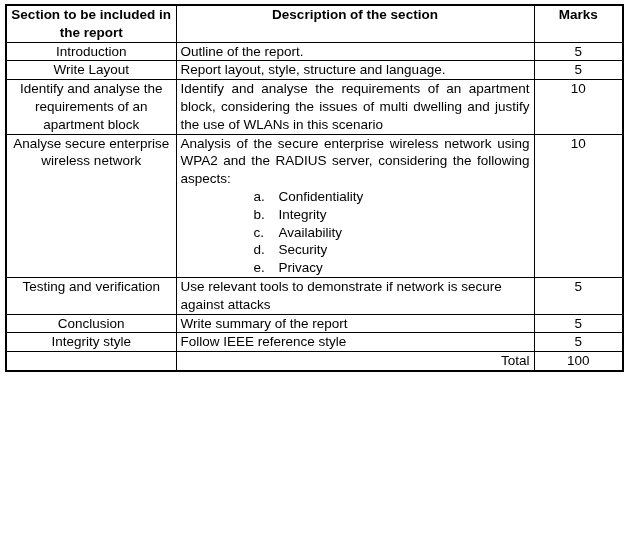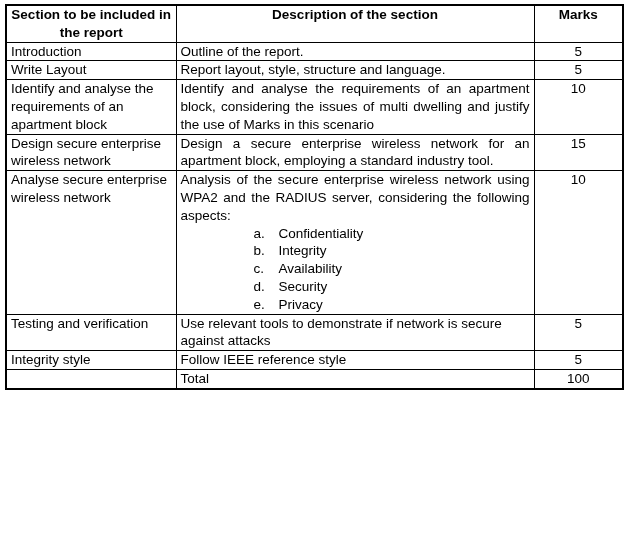--- a/index.html
+++ b/index.html
@@ -28,37 +28,37 @@
     word-wrap: break-word;
   }
   th {
     font-weight: bold;
     text-align: center;
     padding: 0 1px;
   }
   col.c-section { width: 170px; }
   col.c-desc    { width: 358px; }
   col.c-marks   { width: 89px;  }
-  td.section-cell { text-align: left; }
+  td.section-cell { text-align: center; }
   td.marks-cell   { text-align: center; }
   .desc-text.justify { text-align: justify; }
   ul.aspect-list {
     list-style: none;
     margin: 0;
     padding: 0;
   }
   li.aspect-item {
     display: flex;
     padding-left: 73px;
   }
   .aspect-marker {
     flex: 0 0 25px;
     width: 25px;
   }
-  td.total-label-cell { }
+  td.total-label-cell { text-align: right; }
 </style>
 </head>
 <body>
 
 <table class="doc-table">
   <colgroup>
     <col class="c-section">
     <col class="c-desc">
     <col class="c-marks">
   </colgroup>
@@ -95,40 +95,28 @@
       <span>5</span>
     </td>
   </tr>
 
 
   <tr>
     <td class="section-cell">
       <span>Identify and analyse the requirements of an apartment block</span>
     </td>
     <td class="desc-cell">
-      <div class="desc-text justify">Identify and analyse the requirements of an apartment block, considering the issues of multi dwelling and justify the use of Marks in this scenario</div>
+      <div class="desc-text justify">Identify and analyse the requirements of an apartment block, considering the issues of multi dwelling and justify the use of WLANs in this scenario</div>
 
     </td>
     <td class="marks-cell">
       <span>10</span>
     </td>
   </tr>
 
-  <tr>
-    <td class="section-cell">
-      <span>Design secure enterprise wireless network</span>
-    </td>
-    <td class="desc-cell">
-      <div class="desc-text justify">Design a secure enterprise wireless network for an apartment block, employing a standard industry tool.</div>
-
-    </td>
-    <td class="marks-cell">
-      <span>15</span>
-    </td>
-  </tr>
 
   <tr>
     <td class="section-cell">
       <span>Analyse secure enterprise wireless network</span>
     </td>
     <td class="desc-cell">
       <div class="desc-text justify">Analysis of the secure enterprise wireless network using WPA2 and the RADIUS server, considering the following aspects:</div>
       <ul class="aspect-list">
             <li class="aspect-item">
               <span class="aspect-marker">a.</span>
@@ -165,20 +153,32 @@
     <td class="desc-cell">
       <div class="desc-text">Use relevant tools to demonstrate if network is secure against attacks</div>
 
     </td>
     <td class="marks-cell">
       <span>5</span>
     </td>
   </tr>
 
 
+  <tr>
+    <td class="section-cell">
+      <span>Conclusion</span>
+    </td>
+    <td class="desc-cell">
+      <div class="desc-text">Write summary of the report</div>
+
+    </td>
+    <td class="marks-cell">
+      <span>5</span>
+    </td>
+  </tr>
 
   <tr>
     <td class="section-cell">
       <span>Integrity style</span>
     </td>
     <td class="desc-cell">
       <div class="desc-text">Follow IEEE reference style</div>
 
     </td>
     <td class="marks-cell">

